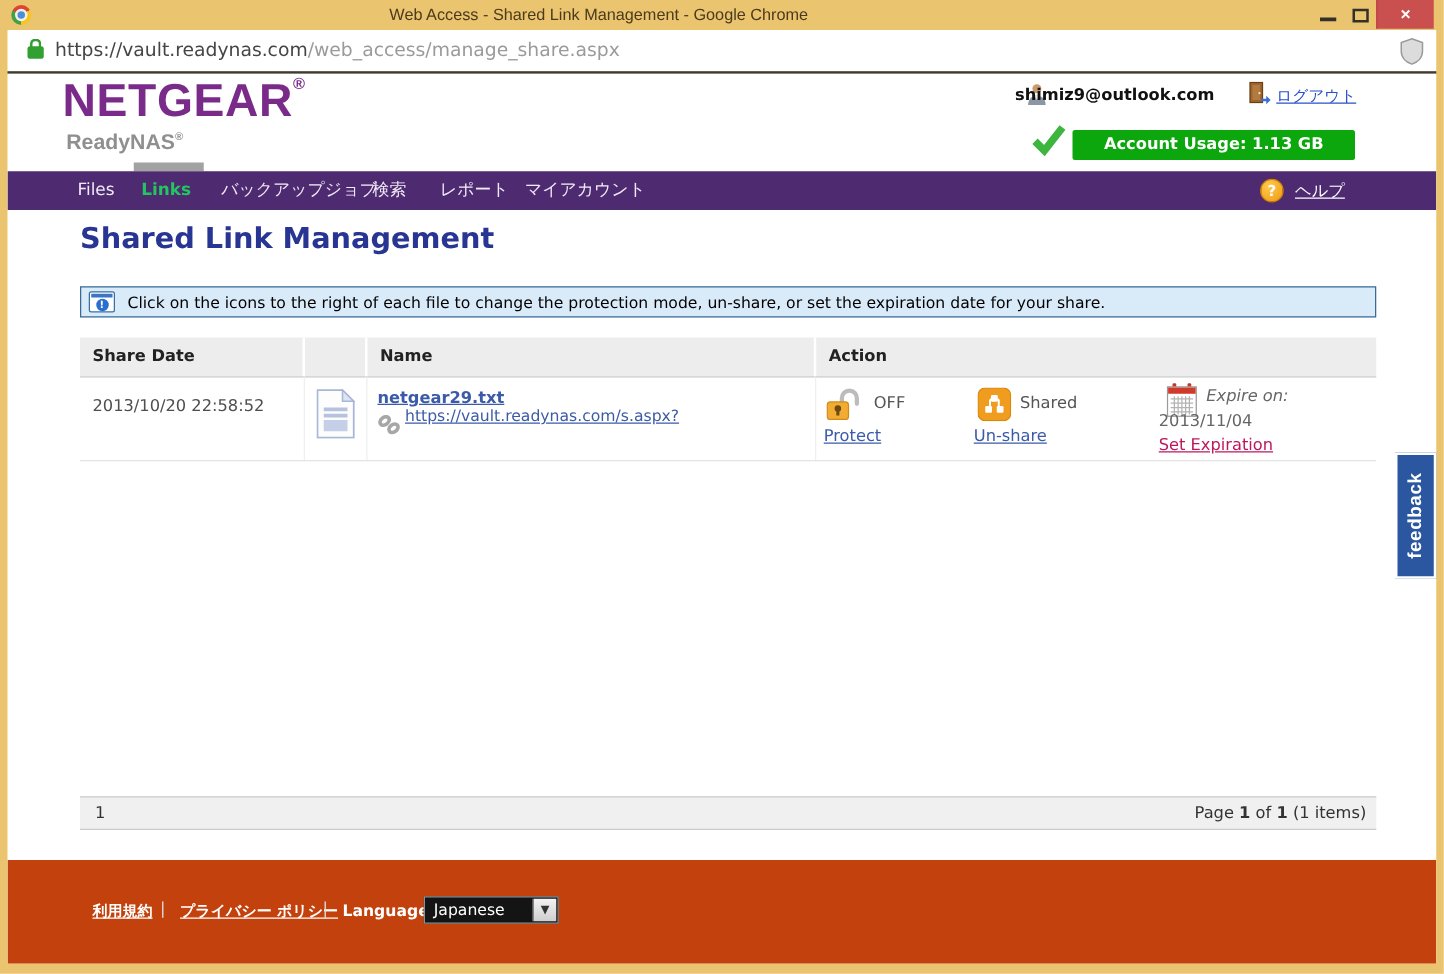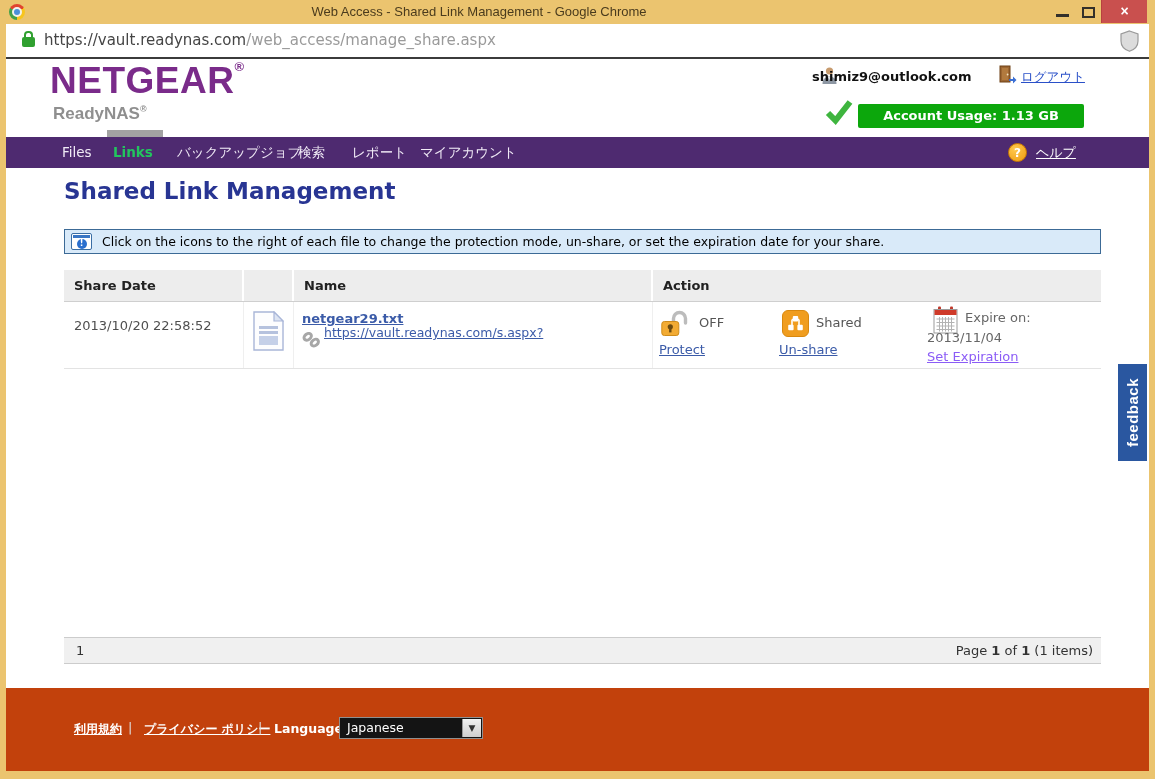--- a/index.html
+++ b/index.html
@@ -85,35 +85,35 @@
   .chain-icon { position:absolute; left:8px; top:30px; }
   .share-url { position:absolute; left:30px; top:23px; font-size:12.5px; line-height:15.5px;
     color:#3b5ba8; text-decoration:underline; cursor:pointer; }
   .lock-icon { position:absolute; left:8px; top:7px; }
   .off-label { position:absolute; left:46px; top:13px; font-size:13px; color:#555; }
   .protect-link { position:absolute; left:6px; top:40px; font-size:13px; color:#3b5ba8; text-decoration:underline; cursor:pointer; }
   .shareicon { position:absolute; left:129px; top:8px; }
   .shared-label { position:absolute; left:163px; top:13px; font-size:13px; color:#555; }
   .unshare-link { position:absolute; left:126px; top:40px; font-size:13px; color:#3b5ba8; text-decoration:underline; cursor:pointer; }
   .cal-icon { position:absolute; left:280px; top:4px; }
-  .expire-label { position:absolute; left:312px; top:8px; font-size:13px; color:#666; }
+  .expire-label { position:absolute; left:312px; top:8px; font-size:13px; color:#666;font-style:italic; }
   .expire-date { position:absolute; left:274px; top:28px; font-size:13px; color:#666; }
-  .setexp-link { position:absolute; left:274px; top:47px; font-size:13px; color:#8b5cf6; text-decoration:underline; cursor:pointer; }
+  .setexp-link { position:absolute; left:274px; top:47px; font-size:13px; color:#be185d; text-decoration:underline; cursor:pointer; }
   
   .pager { position:absolute; left:58px; top:578px; width:1037px; height:27px; background:#f0f0f0;
     border-top:1px solid #ccc; border-bottom:1px solid #ccc; font-size:13px; color:#333; line-height:25px; }
   .pager-num { position:absolute; left:12px; cursor:pointer; }
   .pager-right { position:absolute; right:8px; }
   .pager-right b { font-weight:bold; }
   
   .footer { position:absolute; left:0; top:629px; width:1143px; height:83px; background:#c2410c; }
   .f-link { position:absolute; top:33px; font-size:12px; font-weight:bold; color:#fff; text-decoration:underline; cursor:pointer; }
   .f-sep { position:absolute; top:32px; font-size:13px; color:#ddd; }
   .f-lang-label { position:absolute; left:268px; top:33px; font-size:12.5px; font-weight:bold; color:#fff; }
-  .f-select { position:absolute; left:333px; top:29px; width:144px; height:22px; background:#141414;
+  .f-select { position:absolute; left:333px; top:29px; width:108px; height:22px; background:#141414;
     border:1px solid #8f8f8f; color:#fff; font-size:12.5px; line-height:20px; padding-left:7px; cursor:pointer; }
   .f-select .arrow { position:absolute; right:1px; top:1px; width:19px; height:18px;
     background:linear-gradient(#f2f2f2,#cfcfcf); border-left:1px solid #999; color:#333;
     font-size:9px; text-align:center; line-height:18px; }
   
   .feedback-tab { position:absolute; left:1116px; top:362px; width:33px; height:101px; background:#2a57a0;
     border:2px solid #fff; display:flex; align-items:center; justify-content:center; cursor:pointer; }
   .feedback-tab span { writing-mode:vertical-rl; transform:rotate(180deg); color:#fff;
     font-family:"Liberation Sans",sans-serif; font-size:15px; font-weight:bold; letter-spacing:0.5px; }
 </style>

